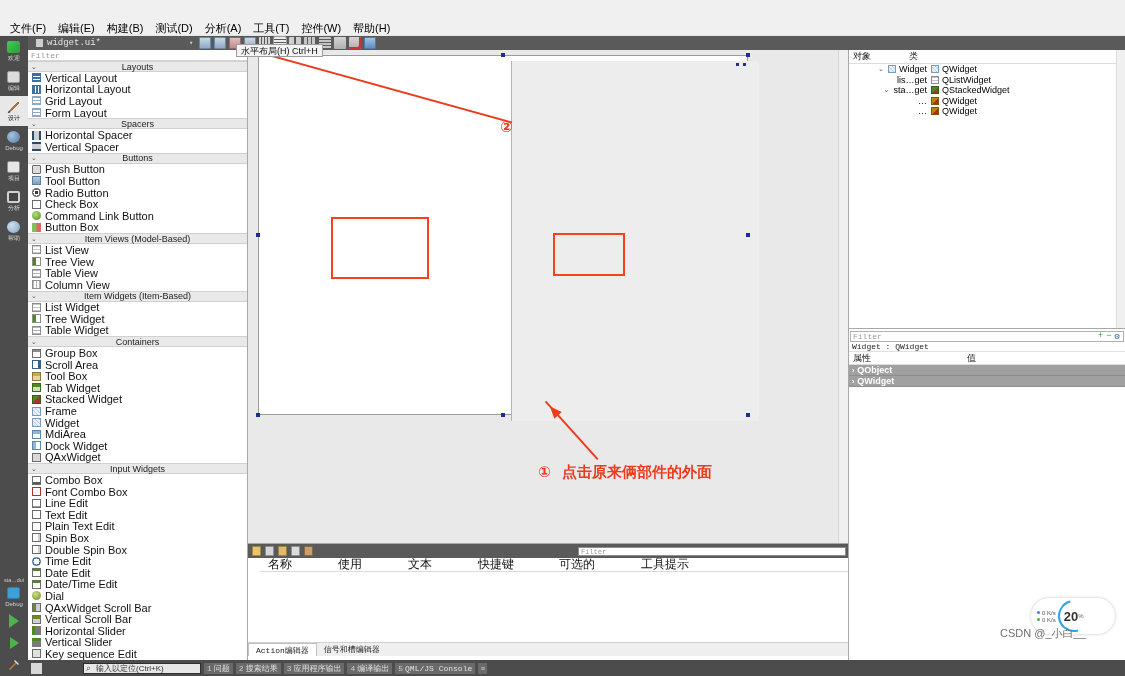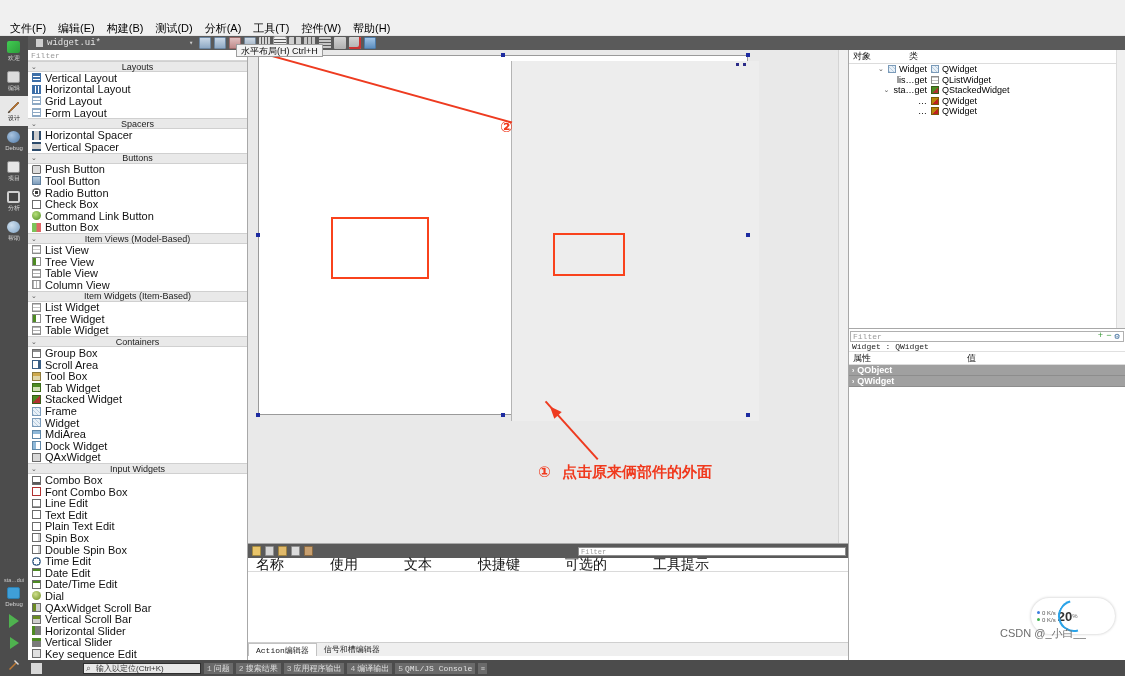--- a/index.html
+++ b/index.html
@@ -152,21 +152,21 @@
   }
   .ap-ico{ width:9px;height:10px;border-radius:1px; }
   .ap-filter{
     margin-left:auto; margin-right:2px; width:268px; height:9px;
     background:#fff; border:1px solid #8d8d8d;
     font-family:"Liberation Mono", monospace; font-size:7px; color:#9a9a9a;
     line-height:9px; padding-left:2px;
   }
   .ap-head{
     height:14px; display:flex; align-items:center; border-bottom:1px solid #dadada;
-    font-size:14px; color:#111; background:#fff;
+    font-size:12px; color:#111; background:#fff;margin-left:12px;
   }
   .ap-head span{ padding-left:8px; }
   .ap-body{ height:70px; background:#fff; }
   .ap-tabs{ height:14px; display:flex; align-items:flex-end; background:#efefef;
             border-top:1px solid #cfcfcf; }
   .ap-tab{
     font-family:"Liberation Mono", monospace; font-size:8px; padding:0 7px;
     line-height:13px; height:13px; color:#222;
   }
   .ap-tab.active{ background:#fff; border:1px solid #c2c2c2; border-bottom:none;margin-top:9px; }
@@ -249,21 +249,21 @@
   .netwidget{
     position:absolute; left:1031px; top:598px; width:84px; height:36px;
     background:#fff; border-radius:18px; display:flex; align-items:center;
     box-shadow:0 0 3px rgba(0,0,0,.25);
   }
   .nw-left{ display:flex; flex-direction:column; padding-left:6px; gap:1px; }
   .nw-line{ display:flex; align-items:center; gap:2px; font-size:6px; color:#555; }
   .nw-dot{ width:3px;height:3px;border-radius:50%; }
   .nw-circ{
     margin-left:2px; width:32px;height:32px;border-radius:50%;
-    position:relative; display:flex;align-items:center;
+    position:relative; display:flex;align-items:center;justify-content:center;
   }
   .nw-pct{ font-size:13px; font-weight:bold; color:#333; }
   .nw-sub{ font-size:6px; color:#666; }
   .nw-ring{
     position:absolute; left:0;top:0;width:32px;height:32px;border-radius:50%;
     border:2px solid transparent; border-bottom-color:#2aa3e8; border-left-color:#2aa3e8;
     transform:rotate(30deg);
   }
 
   .watermark{

